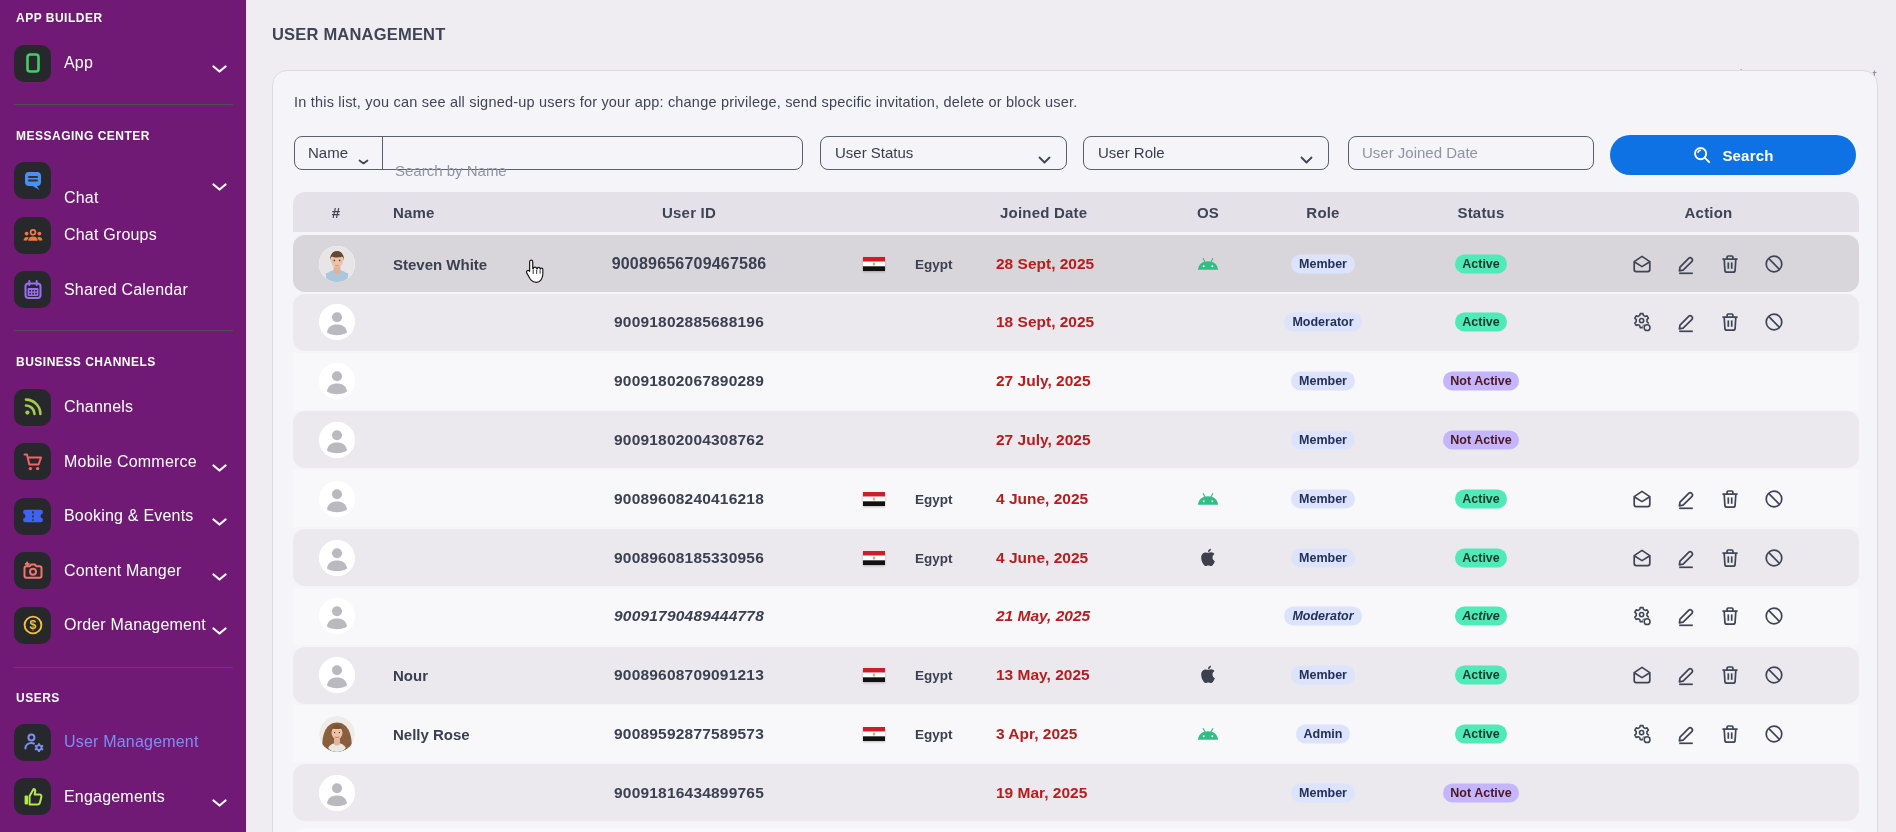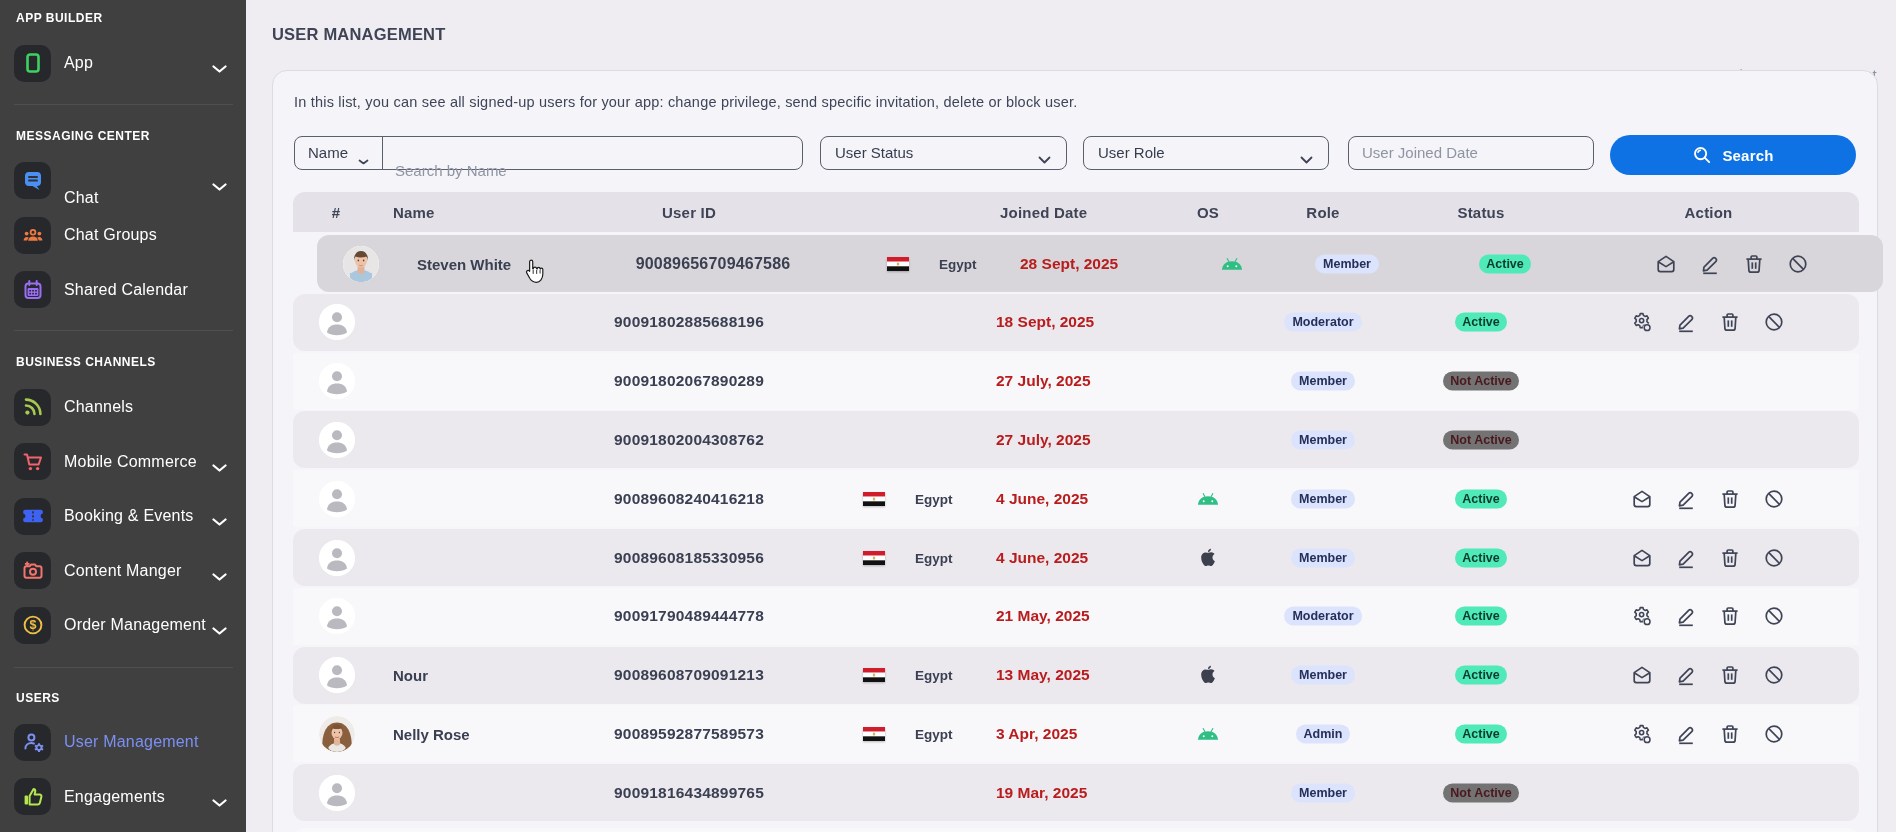--- a/index.html
+++ b/index.html
@@ -1,18 +1,18 @@
 <!DOCTYPE html>
 <html><head>
 <meta charset="utf-8">
 <style>
   * { margin:0; padding:0; box-sizing:border-box; }
   html,body { width:1896px; height:832px; overflow:hidden; font-family:"Liberation Sans", sans-serif; }
   body { background:#efedf2; position:relative; }
-  #sidebar { position:absolute; left:0; top:0; width:246px; height:832px; background:#404040; z-index:5;}
+  #sidebar { position:absolute; left:0; top:0; width:246px; height:832px; background:#701a75; z-index:5;}
   .sec-title { position:absolute; left:16px; color:#ffffff; font-size:12px; font-weight:bold; letter-spacing:0.5px; }
   .tile { position:absolute; left:14px; width:37px; height:37px; background:#27282c; border-radius:10px; display:flex; align-items:center; justify-content:center; }
   .itemlabel { position:absolute; left:64px; font-size:16px; letter-spacing:0.2px; }
   .divider { position:absolute; left:14px; width:219px; height:1px; background:#4e4f55; }
   .chev { position:absolute; left:212px; }
   #pagetitle { position:absolute; left:272px; top:25px; font-size:16.5px; font-weight:bold; letter-spacing:0.2px; color:#3e4456; }
   #crumb { position:absolute; right:19px; top:25px; font-size:15px; color:#3c4254; font-weight:normal; letter-spacing:0.2px;margin-top:41px;}
   #crumb .sep { color:#9ea3b0; font-weight:normal; padding:0 4px; }
   #crumb .muted { color:#8d92a1; font-weight:normal; }
   #card { position:absolute; left:272px; top:70px; width:1606px; height:790px; background:#f5f4f8; border:1px solid #dddbe2; border-radius:15px; }
@@ -36,21 +36,21 @@
   .cty { position:absolute; left:622px; font-size:13.5px; font-weight:bold; color:#3a4052; top:50%; transform:translateY(-50%); }
   .jd { position:absolute; left:703px; font-size:15.5px; font-weight:bold; color:#b91c1c; top:50%; transform:translateY(-50%); }
   .os { position:absolute; left:895px; width:40px; top:50%; transform:translateY(-50%); display:flex; justify-content:center; }
   .os svg { display:block; }
   .chip { position:absolute; top:50%; transform:translateY(-50%); font-size:12.5px; font-weight:bold; }
   .role { left:967px; width:126px; display:flex; justify-content:center; }
   .role span { background:#dbe3fd; color:#25305a; padding:0 8px; height:19px; line-height:19.5px; border-radius:9.5px; font-weight:bold;}
   .st { left:1135px; width:106px; display:flex; justify-content:center;}
   .st span { padding:0 7.5px; height:19px; line-height:19.5px; border-radius:9.5px; }
   .st .on { background:#4feab8; color:#0a3b2e; }
-  .st .off { background:#737373; color:#4b181f; }
+  .st .off { background:#c4b5fd; color:#4b181f; }
   .acts { position:absolute; left:1338px; top:50%; transform:translateY(-50%); display:flex; gap:22px; }
   .acts svg { display:block; }
   #sliver { position:absolute; left:20px; top:757px; width:1566px; height:33px; background:#f8f7fa; border-radius:12px 12px 0 0;}
   #cursor { position:absolute; left:524px; top:259px; z-index:9; }
 </style>
 </head>
 <body>
 <div id="sidebar">
     <div class="sec-title" style="top:11px;">APP BUILDER</div>
     <div class="tile" style="top:44.5px;">
@@ -221,21 +221,21 @@
   <div class="th" style="left:100px;">Name</div>
   <div class="th" style="left:268px; width:256px; justify-content:center;">User ID</div>
   <div class="th" style="left:707px;">Joined Date</div>
   <div class="th" style="left:895px; width:40px; justify-content:center;">OS</div>
   <div class="th" style="left:967px; width:126px; justify-content:center;">Role</div>
   <div class="th" style="left:1135px; width:106px; justify-content:center;">Status</div>
   <div class="th" style="left:1375px; width:81px; justify-content:center;">Action</div>
 </div>
 
   <div id="sliver"></div>
-  <div class="row hover" style="top:164.0px;margin-left:24px;">
+  <div class="row hover" style="top:164.0px;">
       <div class="avatar">
         <svg width="36" height="36" viewBox="0 0 36 36" style="">
           <defs>
             <clipPath id="cs">
               <circle cx="18" cy="18" r="18"></circle>
             </clipPath>
           </defs>
 <g clip-path="url(#cs)">
             <rect width="36" height="36" fill="#e7e5e5"></rect>
 <path d="M18 36 C11.5 36 7.5 33 7 29 C9 25.5 13 24 18 24 C23 24 27 25.5 29 29 C28.5 33 24.5 36 18 36 Z" fill="#aac7de"></path>
@@ -483,21 +483,21 @@
 <path d="M5.2 6.4 L5.9 17.3 C6 18.4 6.8 19.2 7.9 19.2 H14.1 C15.2 19.2 16 18.4 16.1 17.3 L16.8 6.4" fill="none" stroke="#3e4456" stroke-width="1.7"></path>
 <line x1="9.3" y1="9.4" x2="9.3" y2="15.8" stroke="#3e4456" stroke-width="1.7"></line>
           <line x1="12.7" y1="9.4" x2="12.7" y2="15.8" stroke="#3e4456" stroke-width="1.7"></line>
         </svg>
         <svg width="22" height="22" viewBox="0 0 22 22" style="">
           <circle cx="11" cy="11" r="7.8" fill="none" stroke="#3e4456" stroke-width="1.7"></circle>
 <line x1="5.6" y1="5.4" x2="16.5" y2="16.4" stroke="#3e4456" stroke-width="1.7"></line>
         </svg>
       </div>
     </div>
-<div class="row lite" style="top:516.8px;">
+<div class="row lite" style="top:516.8px;font-style:italic;">
       <div class="avatar">
         <svg width="36" height="36" viewBox="0 0 36 36" style="">
           <circle cx="18" cy="18" r="18" fill="#ffffff"></circle>
 <circle cx="18" cy="13.2" r="5.0" fill="#b9b9bf"></circle>
 <path d="M8.0 28.4 C8.6 23.2 12.6 20.6 18 20.6 C23.4 20.6 27.4 23.2 28.0 28.4 C25.4 30.2 21.9 31.2 18 31.2 C14.1 31.2 10.6 30.2 8.0 28.4 Z" fill="#b9b9bf"></path>
         </svg>
       </div>
       <div class="uid">90091790489444778</div>
       <div class="jd">21 May, 2025</div>
       <div class="chip role">

